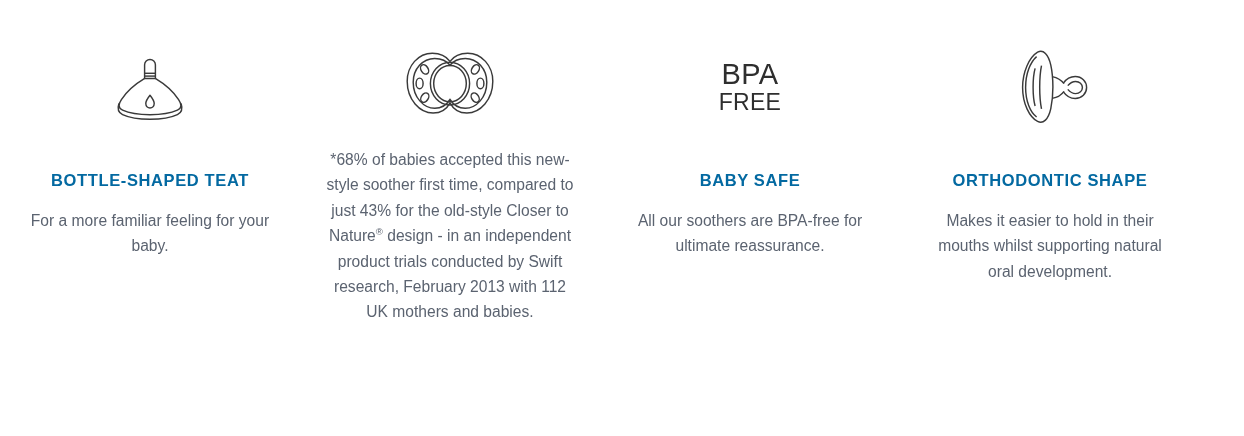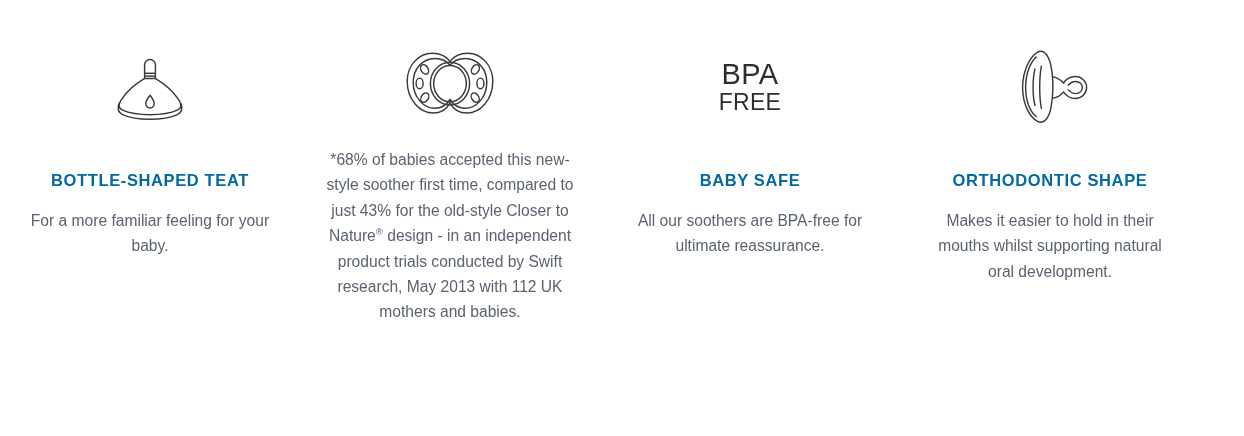--- a/index.html
+++ b/index.html
@@ -129,21 +129,21 @@
         <ellipse cx="21.6" cy="17.4" rx="3.5" ry="5.1" transform="rotate(-33 21.6 17.4)"></ellipse>
         <ellipse cx="16.6" cy="31.4" rx="3.5" ry="5.3"></ellipse>
         <ellipse cx="21.8" cy="45.6" rx="3.5" ry="5.1" transform="rotate(33 21.8 45.6)"></ellipse>
 
         <ellipse cx="72.4" cy="17.4" rx="3.5" ry="5.1" transform="rotate(33 72.4 17.4)"></ellipse>
         <ellipse cx="77.4" cy="31.4" rx="3.5" ry="5.3"></ellipse>
         <ellipse cx="72.2" cy="45.6" rx="3.5" ry="5.1" transform="rotate(-33 72.2 45.6)"></ellipse>
       </svg>
     </div>
     <div class="feature-body">
-      <span>*68% of babies accepted this new-style soother first time, compared to just 43% for the old-style Closer to Nature</span><sup class="reg">®</sup><span> design - in an independent product trials conducted by Swift research, May 2013 with 112 UK mothers and babies.</span>
+      <span>*68% of babies accepted this new-style soother first time, compared to just 43% for the old-style Closer to Nature</span><sup class="reg">®</sup><span> design - in an independent product trials conducted by Swift research, February 2013 with 112 UK mothers and babies.</span>
     </div>
   </div>
 
   <div class="feature-col">
     <div class="icon-box">
       <div class="bpa-wrap">
         <span class="bpa-top">BPA</span>
         <span class="bpa-bottom">FREE</span>
       </div>
     </div>

